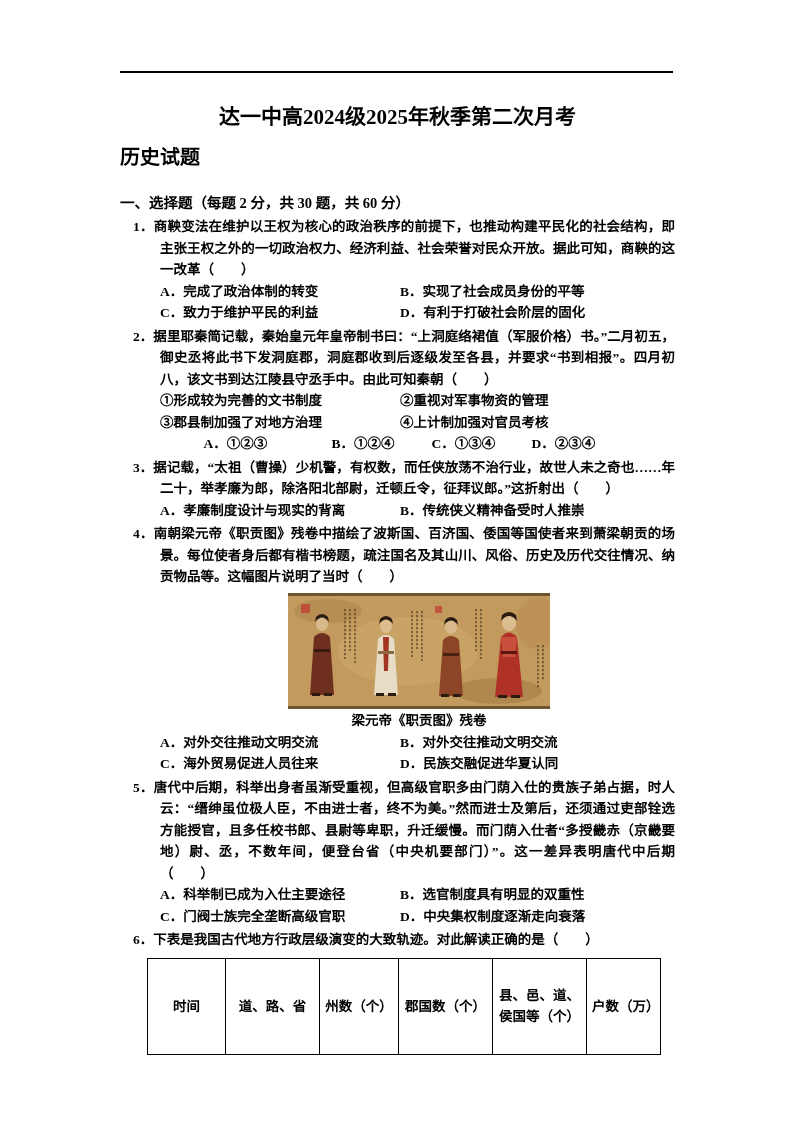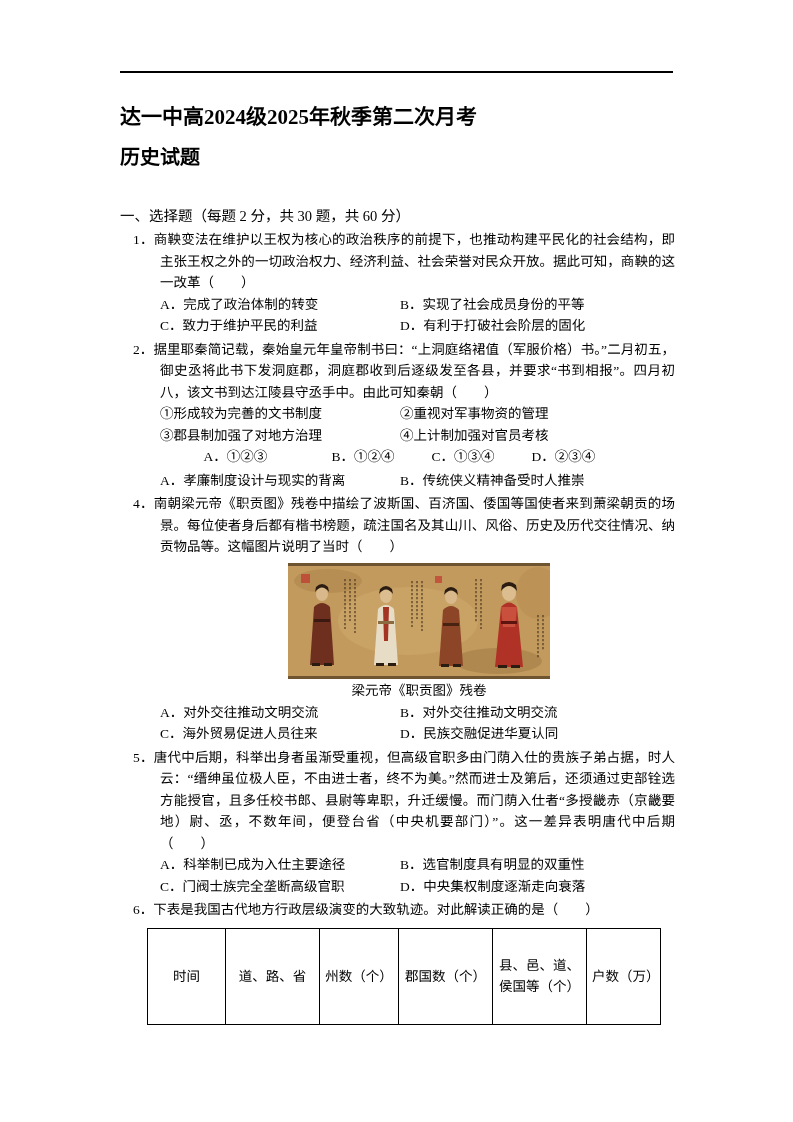--- a/index.html
+++ b/index.html
@@ -18,39 +18,39 @@
     height: 1122px;
     padding: 0 118px 0 120px;
   }
   .top-rule {
     margin-top: 71px;
     border-top: 2px solid #000;
     width: 553px;
   }
   .title {
     margin-top: 30px;
-    text-align: left;
+    text-align: center;
     font-size: 21px;
     font-weight: bold;
     line-height: 28px;
   }
   .subtitle {
     margin-top: 13px;
     text-align: left;
     font-size: 20px;
     font-weight: bold;
     line-height: 26px;
   }
   .section-heading {
-    margin-top: 35px;
+    margin-top: 22px;
     font-size: 14.5px;
-    font-weight: normal;
+    font-weight: bold;
     line-height: 22px;
   }
-  .question { margin-top: 2px; padding-left: 13px; }
+  .question { margin-top: 2px; padding-left: 13px; font-weight: bold; }
   .stem {
     padding-left: 27px;
     text-indent: -27px;
     text-align: justify;
   }
   .opt-pair { display: flex; padding-left: 27px; align-items: flex-end; }
   .opt-pair .opt.first { width: 240px; flex-shrink: 0; }
   .opt-inline { display: flex; padding-left: 27px; justify-content: center; }
   .opt-inline .opt { width: 100px; }
   .opt-inline .opt:first-child { width: 128px; }
@@ -117,20 +117,21 @@
     </div>
     <div class="opt-inline">
       <span class="opt">A．①②③</span>
       <span class="opt">B．①②④</span>
       <span class="opt">C．①③④</span>
       <span class="opt">D．②③④</span>
     </div>
   </div>
 
   <div class="question">
+    <div class="stem"><span class="qnum">3．</span><span>据记载，“太祖（曹操）少机警，有权数，而任侠放荡不治行业，故世人未之奇也……年二十，举孝廉为郎，除洛阳北部尉，迁顿丘令，征拜议郎。”这折射出（　　）</span></div>
     <div class="opt-pair">
       <span class="opt first">A．孝廉制度设计与现实的背离</span>
       <span class="opt">B．传统侠义精神备受时人推崇</span>
     </div>
   </div>
 
   <div class="question">
     <div class="stem"><span class="qnum">4．</span><span>南朝梁元帝《职贡图》残卷中描绘了波斯国、百济国、倭国等国使者来到萧梁朝贡的场景。每位使者身后都有楷书榜题，疏注国名及其山川、风俗、历史及历代交往情况、纳贡物品等。这幅图片说明了当时（　　）</span></div>
 
     <div class="artwork-wrap">

